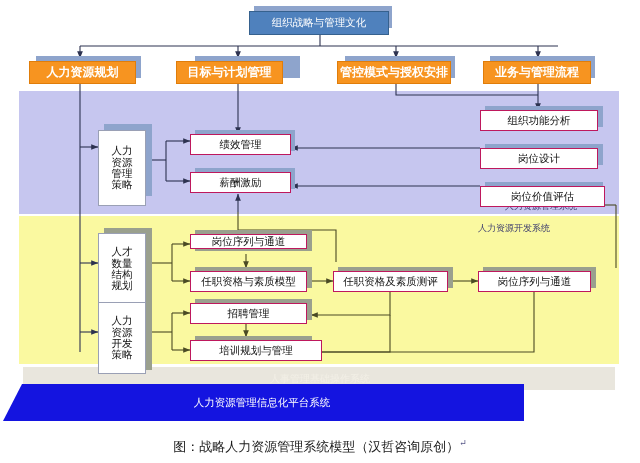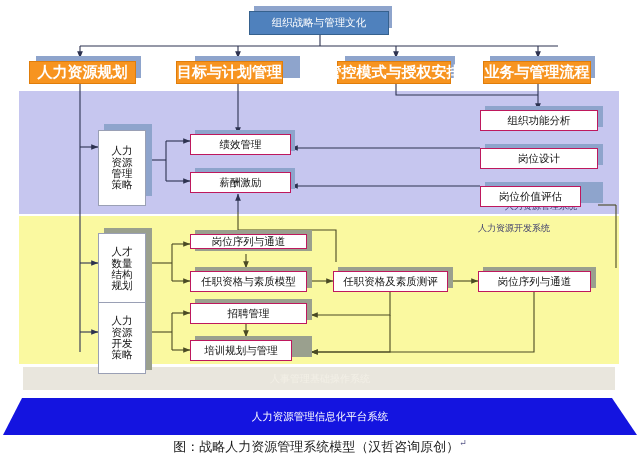--- a/index.html
+++ b/index.html
@@ -41,36 +41,36 @@
   
   .topbox{
     position:absolute;background:#4f81bd;border:1px solid #36618e;
     color:#ffffff;font-size:10.5px;
     display:flex;align-items:center;justify-content:center;z-index:4;
     white-space:nowrap;
   }
   
   .obox{
     position:absolute;background:#f79420;border:1px solid #e07d0a;
-    color:#ffffff;font-size:15px;font-weight:bold;
+    color:#ffffff;font-size:12px;font-weight:bold;
     display:flex;align-items:center;justify-content:center;z-index:4;
     white-space:nowrap;
   }
   
   .vbox{
     position:absolute;box-sizing:border-box;background:#ffffff;
     border:1px solid #9aa0b5;
     display:flex;flex-direction:column;align-items:center;justify-content:center;
     font-size:10.5px;color:#111;line-height:1.08;z-index:4;
   }
   .vbox span{display:block;}
 
   
   #platform{
-    position:absolute;left:0;top:398px;width:640px;height:37px;z-index:6;
+    position:absolute;left:0;top:384px;width:516px;height:37px;z-index:6;padding-left:8px;
   }
   #platform .shape{
     position:absolute;inset:0;
     background:#1414e0;
     clip-path:polygon(22px 0, 612px 0, 637px 37px, 3px 37px);
   }
   #platform .txt{
     position:absolute;inset:0;display:flex;align-items:center;justify-content:center;
     color:#ffffff;font-size:10.5px;white-space:nowrap;
   }
@@ -198,21 +198,21 @@
   <div class="plate plate-blue" style="left:195px;top:168px;width:100px;height:21px;"></div>
   <div class="node" style="left:190px;top:172px;width:101px;height:21px;">薪酬激励</div>
 
   <div class="plate plate-blue" style="left:485px;top:106px;width:118px;height:21px;"></div>
   <div class="node" style="left:480px;top:110px;width:118px;height:21px;">组织功能分析</div>
 
   <div class="plate plate-blue" style="left:485px;top:144px;width:118px;height:21px;"></div>
   <div class="node" style="left:480px;top:148px;width:118px;height:21px;">岗位设计</div>
 
   <div class="plate plate-blue" style="left:485px;top:182px;width:118px;height:21px;"></div>
-  <div class="node" style="left:480px;top:186px;width:101px;height:21px;">岗位价值评估</div>
+  <div class="node" style="left:480px;top:186px;width:125px;height:21px;">岗位价值评估</div>
 
   <div class="plate plate-gray" style="left:104px;top:228px;width:48px;height:72px;"></div>
   <div class="vbox" style="left:98px;top:233px;width:48px;height:72px;">
     <span>人才</span>
     <span>数量</span>
     <span>结构</span>
     <span>规划</span>
   </div>
 
   <div class="plate plate-gray" style="left:104px;top:298px;width:48px;height:72px;"></div>
@@ -226,21 +226,21 @@
   <div class="plate plate-gray" style="left:195px;top:230px;width:117px;height:21px;"></div>
   <div class="node" style="left:190px;top:234px;width:117px;height:15px;">岗位序列与通道</div>
 
   <div class="plate plate-gray" style="left:195px;top:267px;width:117px;height:21px;"></div>
   <div class="node" style="left:190px;top:271px;width:117px;height:21px;">任职资格与素质模型</div>
 
   <div class="plate plate-gray" style="left:195px;top:299px;width:117px;height:21px;"></div>
   <div class="node" style="left:190px;top:303px;width:117px;height:21px;">招聘管理</div>
 
   <div class="plate plate-gray" style="left:195px;top:336px;width:117px;height:21px;"></div>
-  <div class="node" style="left:190px;top:340px;width:102px;height:21px;">培训规划与管理</div>
+  <div class="node" style="left:190px;top:340px;width:132px;height:21px;">培训规划与管理</div>
 
   <div class="plate plate-gray" style="left:338px;top:267px;width:115px;height:21px;"></div>
   <div class="node" style="left:333px;top:271px;width:115px;height:21px;">任职资格及素质测评</div>
 
   <div class="plate plate-gray" style="left:483px;top:267px;width:113px;height:21px;"></div>
   <div class="node" style="left:478px;top:271px;width:113px;height:21px;">岗位序列与通道</div>
 
   <div id="platform">
     <div class="shape"></div>
     <div class="txt">人力资源管理信息化平台系统</div>

